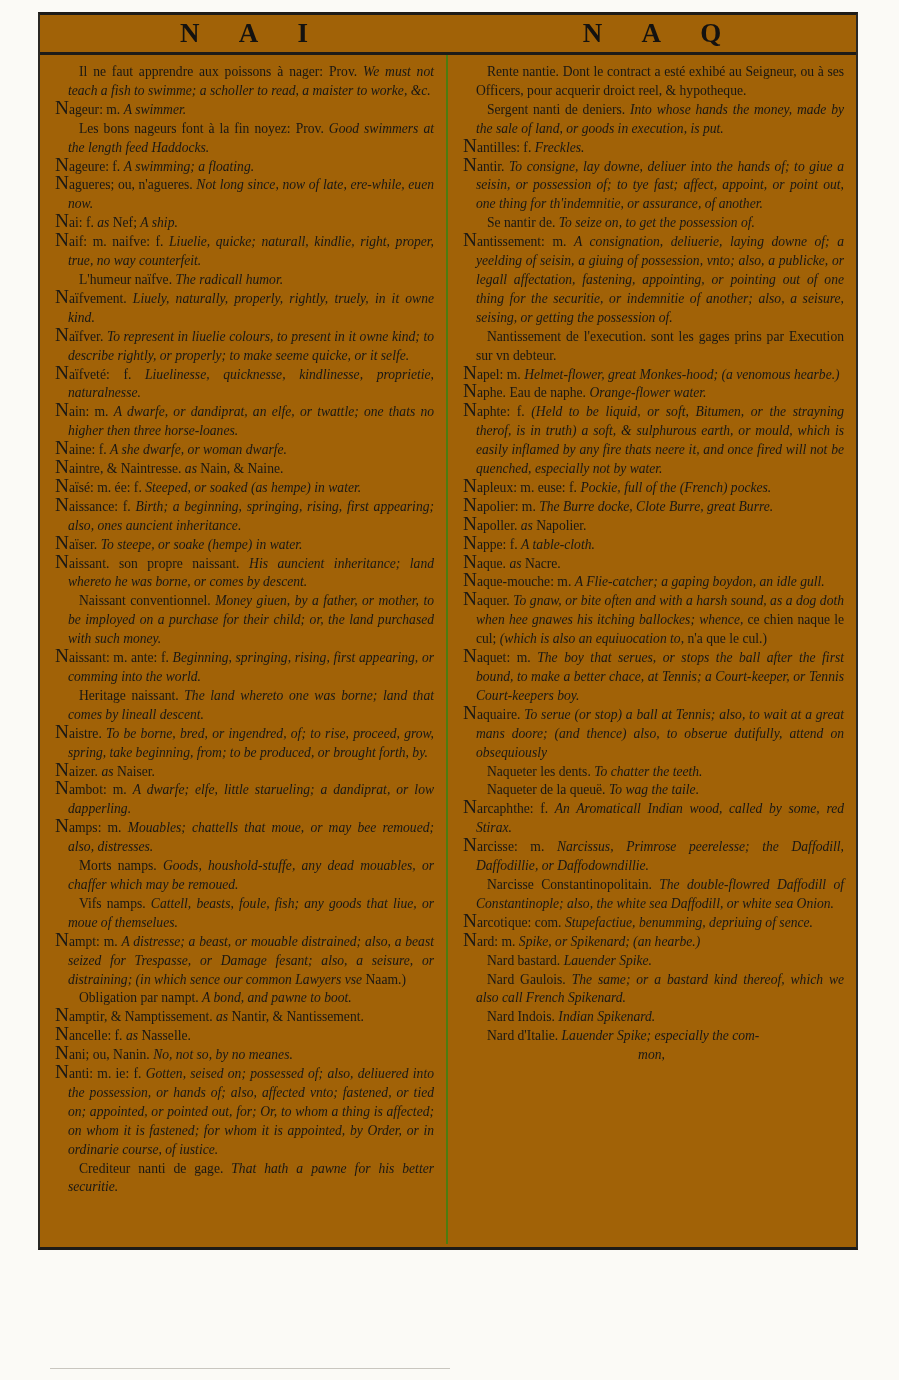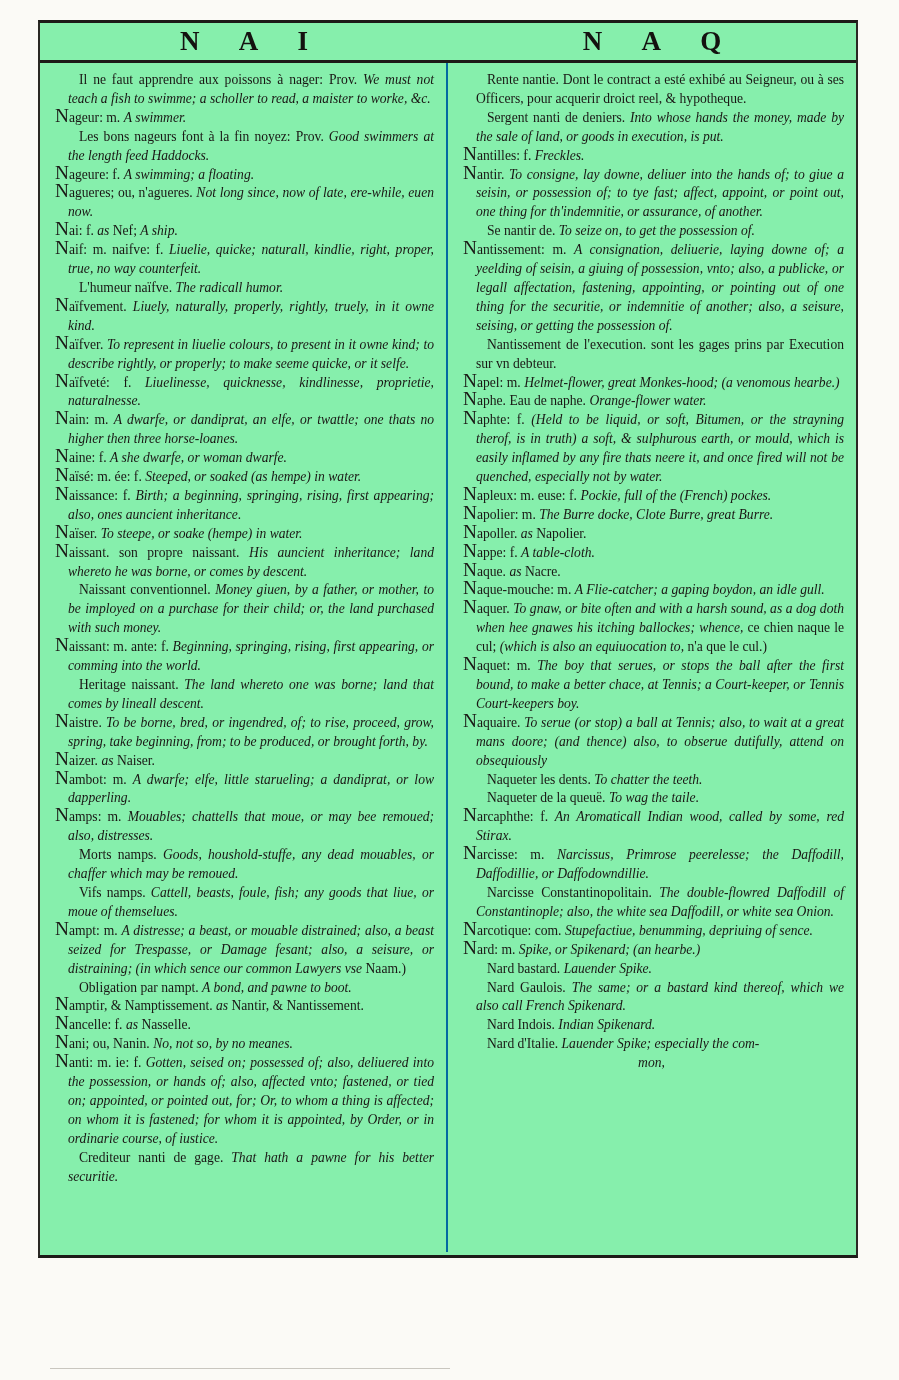--- a/index.html
+++ b/index.html
@@ -2,38 +2,38 @@
 <html><head>
 <meta charset="utf-8">
 <style>
   html,body { margin:0; padding:0; }
   body {
     width:899px; height:1380px; position:relative;
     background:#fbfaf6; color:#191714;
     font-family:"Liberation Serif", serif;
   }
   .frame {
-    position:absolute; left:38px; top:20px; width:816px; height:1232px;
+    position:absolute; left:38px; top:12px; width:816px; height:1232px;
     border-top:3px solid #1d1b18; border-bottom:3px solid #1d1b18;
     border-left:2px solid #2a2824; border-right:2px solid #2a2824;
-    background:#86efac;
+    background:#a16207;
   }
   .header {
     height:37px; border-bottom:3px solid #1d1b18; display:flex; align-items:center;
   }
   .header .h {
     width:50%; text-align:center; font-size:27px; letter-spacing:17px;
     text-indent:17px; font-weight:bold; color:#141210;
   }
   .cols { display:flex; height:1189px; overflow:hidden; }
   .col {
     width:50%; box-sizing:border-box; padding:8px 12px 0 15px;
     font-size:13.6px; line-height:18.9px; text-align:justify;
   }
-  .col.left { border-right:2px solid #0369a1; }
+  .col.left { border-right:2px solid #4d7c0f; }
   .entry { margin:0; }
   .entry.main { padding-left:13px; text-indent:-13px; }
   .entry.main::first-letter { font-size:1.42em; line-height:0.75; }
   .entry.sub  { padding-left:13px; text-indent:11px; }
   .it { font-style:italic; }
   .ro { font-style:normal; }
   .catchword {
     text-align:center; font-style:italic; font-size:13.6px; line-height:18.9px;
     padding-right:4px; margin:0;
   }
@@ -58,20 +58,21 @@
         <p class="entry main"><span class="ro">Nageure: f. </span><span class="it">A swimming; a floating.</span></p>
         <p class="entry main"><span class="ro">Nagueres; ou, n'agueres. </span><span class="it">Not long since, now of late, ere-while, euen now.</span></p>
         <p class="entry main"><span class="ro">Nai: f. </span><span class="it">as </span><span class="ro">Nef; </span><span class="it">A ship.</span></p>
         <p class="entry main"><span class="ro">Naif: m. naifve: f. </span><span class="it">Liuelie, quicke; naturall, kindlie, right, proper, true, no way counterfeit.</span></p>
         <p class="entry sub"><span class="ro">L'humeur naïfve. </span><span class="it">The radicall humor.</span></p>
         <p class="entry main"><span class="ro">Naïfvement. </span><span class="it">Liuely, naturally, properly, rightly, truely, in it owne kind.</span></p>
         <p class="entry main"><span class="ro">Naïfver. </span><span class="it">To represent in liuelie colours, to present in it owne kind; to describe rightly, or properly; to make seeme quicke, or it selfe.</span></p>
         <p class="entry main"><span class="ro">Naïfveté: f. </span><span class="it">Liuelinesse, quicknesse, kindlinesse, proprietie, naturalnesse.</span></p>
         <p class="entry main"><span class="ro">Nain: m. </span><span class="it">A dwarfe, or dandiprat, an elfe, or twattle; one thats no higher then three horse-loanes.</span></p>
         <p class="entry main"><span class="ro">Naine: f. </span><span class="it">A she dwarfe, or woman dwarfe.</span></p>
+        <p class="entry main"><span class="ro">Naintre, &amp; Naintresse. </span><span class="it">as </span><span class="ro">Nain, &amp; Naine.</span></p>
         <p class="entry main"><span class="ro">Naïsé: m. ée: f. </span><span class="it">Steeped, or soaked (as hempe) in water.</span></p>
         <p class="entry main"><span class="ro">Naissance: f. </span><span class="it">Birth; a beginning, springing, rising, first appearing; also, ones auncient inheritance.</span></p>
         <p class="entry main"><span class="ro">Naïser. </span><span class="it">To steepe, or soake (hempe) in water.</span></p>
         <p class="entry main"><span class="ro">Naissant. son propre naissant. </span><span class="it">His auncient inheritance; land whereto he was borne, or comes by descent.</span></p>
         <p class="entry sub"><span class="ro">Naissant conventionnel. </span><span class="it">Money giuen, by a father, or mother, to be imployed on a purchase for their child; or, the land purchased with such money.</span></p>
         <p class="entry main"><span class="ro">Naissant: m. ante: f. </span><span class="it">Beginning, springing, rising, first appearing, or comming into the world.</span></p>
         <p class="entry sub"><span class="ro">Heritage naissant. </span><span class="it">The land whereto one was borne; land that comes by lineall descent.</span></p>
         <p class="entry main"><span class="ro">Naistre. </span><span class="it">To be borne, bred, or ingendred, of; to rise, proceed, grow, spring, take beginning, from; to be produced, or brought forth, by.</span></p>
         <p class="entry main"><span class="ro">Naizer. </span><span class="it">as </span><span class="ro">Naiser.</span></p>
         <p class="entry main"><span class="ro">Nambot: m. </span><span class="it">A dwarfe; elfe, little starueling; a dandiprat, or low dapperling.</span></p>

